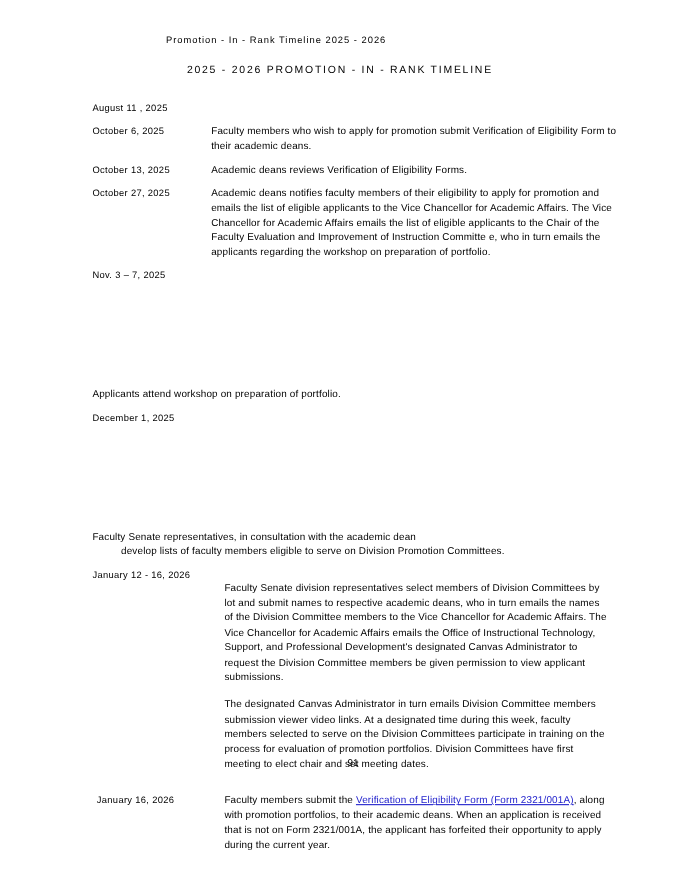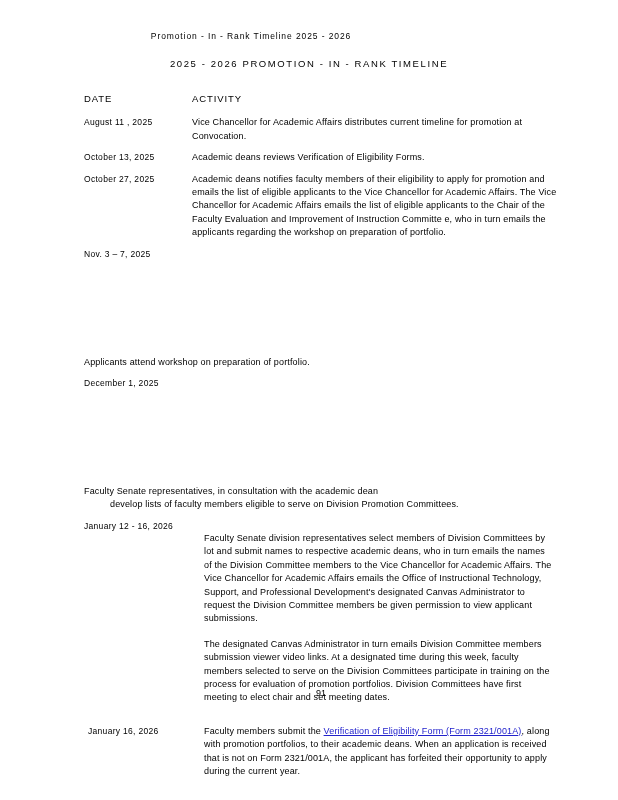--- a/index.html
+++ b/index.html
@@ -125,30 +125,29 @@
 <body>
 
 <div class="page">
 
   <div class="running-head">Promotion - In - Rank  Timeline     2025     - 2026</div>
 
   <div class="doc-title">2025     - 2026     PROMOTION                - IN - RANK     TIMELINE</div>
 
   <div class="content">
 
-    <div class="row header-row">
-      <div class="col-date">DATE</div>
-      <div class="col-activity">ACTIVITY</div>
-    </div>
 
     <div class="row r-august">
       <div class="col-date">August     11   ,  2025</div>
-      <div class="col-activity">Vice Chancellor for Academic Affairs distributes current timeline for promotion at Convocation.</div>
     </div>
 
+    <div class="row r-oct6">
+      <div class="col-date">October        6,  2025</div>
+      <div class="col-activity">Faculty members  who wish to apply  for promotion  submit Verification of Eligibility   Form to their academic deans.</div>
+    </div>
 
     <div class="row r-oct13">
       <div class="col-date">October      13,   2025</div>
       <div class="col-activity">Academic deans reviews Verification of Eligibility   Forms.</div>
     </div>
 
     <div class="row r-oct27">
       <div class="col-date">October      27,   2025</div>
       <div class="col-activity">Academic deans notifies  faculty members  of their eligibility   to apply  for promotion  and emails  the list of eligible applicants  to the Vice Chancellor  for Academic Affairs. The Vice Chancellor  for Academic Affairs emails  the list  of eligible  applicants  to the Chair  of the Faculty Evaluation   and Improvement   of Instruction  Committe  e, who in turn emails  the applicants  regarding the workshop on preparation  of portfolio.</div>
     </div>

